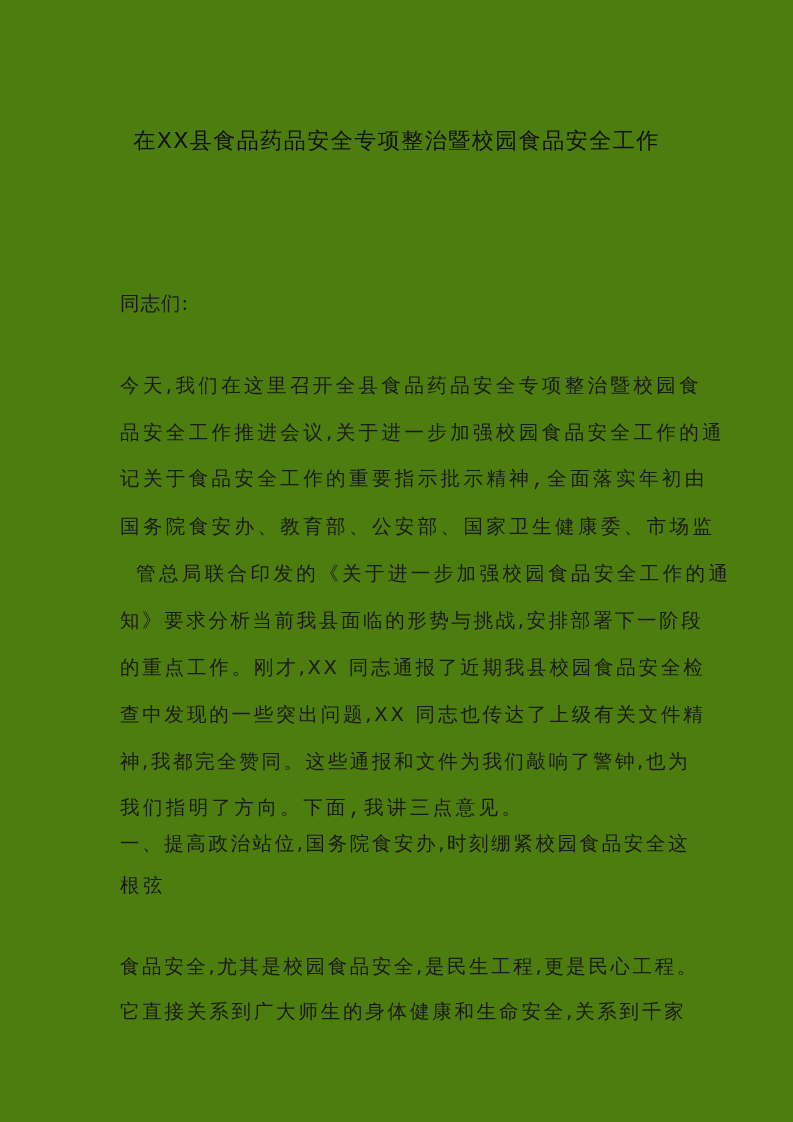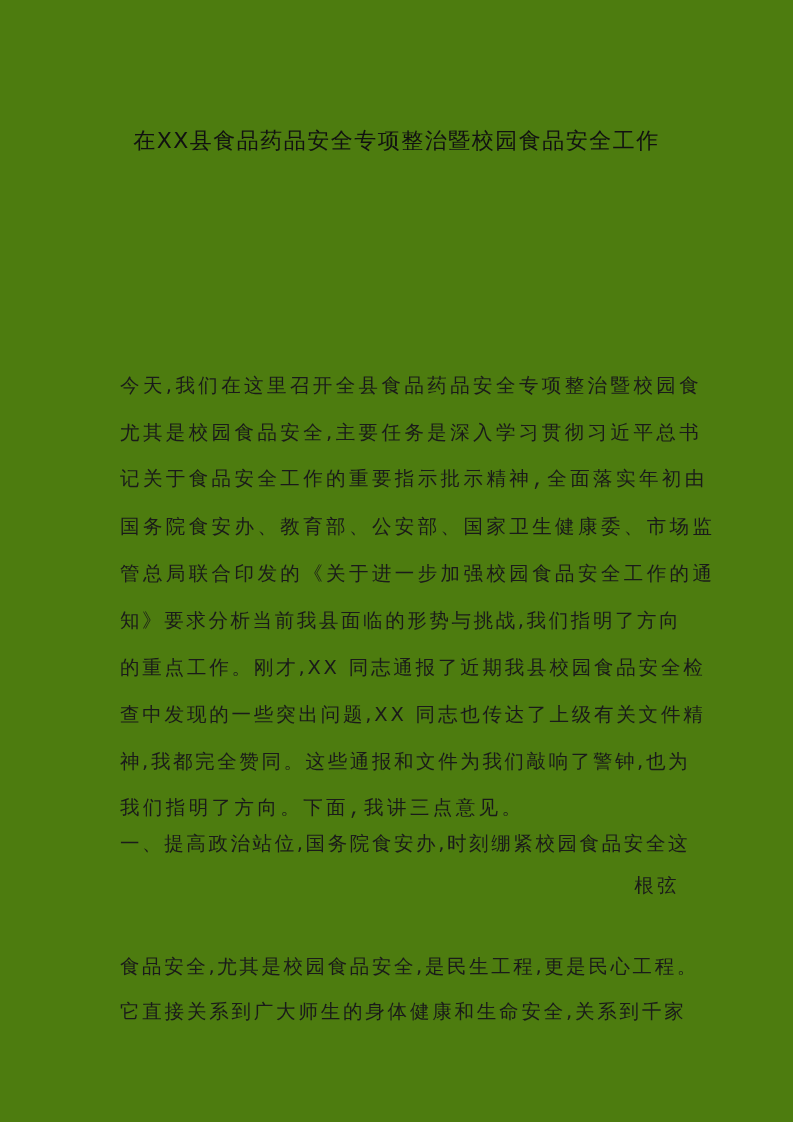--- a/index.html
+++ b/index.html
@@ -45,31 +45,32 @@
       line-height: 24px;
     }
   </style>
 </head>
 <body>
 
 <div class="page">
 
   <div class="title l1">在XX县食品药品安全专项整治暨校园食品安全工作</div>
 
+  <div class="line" style="top:292px; letter-spacing:1px;">同志们:</div>
 
   <div class="line" style="top:374px;">今天,我们在这里召开全县食品药品安全专项整治暨校园食</div>
-  <div class="line" style="top:421px;">尤其是校园食品安全,主要任务是深入学习贯彻习近平总书</div>
+  <div class="line" style="top:421px;">品安全工作推进会议,关于进一步加强校园食品安全工作的通</div>
   <div class="line" style="top:468px;font-family:Liberation Mono, monospace;">记关于食品安全工作的重要指示批示精神,全面落实年初由</div>
   <div class="line" style="top:515px;font-family:Liberation Serif, serif;">国务院食安办、教育部、公安部、国家卫生健康委、市场监</div>
-  <div class="line" style="top:562px;">管总局联合印发的《关于进一步加强校园食品安全工作的通</div>
-  <div class="line" style="top:609px; letter-spacing:2.6px;">知》要求分析当前我县面临的形势与挑战,我们指明了方向</div>
+  <div class="line" style="top:562px;margin-left:16px;">管总局联合印发的《关于进一步加强校园食品安全工作的通</div>
+  <div class="line" style="top:609px; letter-spacing:2.6px;">知》要求分析当前我县面临的形势与挑战,安排部署下一阶段</div>
   <div class="line" style="top:656px; letter-spacing:2.8px;">的重点工作。刚才,XX 同志通报了近期我县校园食品安全检</div>
   <div class="line" style="top:703px; letter-spacing:2.8px;">查中发现的一些突出问题,XX 同志也传达了上级有关文件精</div>
   <div class="line" style="top:750px; letter-spacing:2.6px;">神,我都完全赞同。这些通报和文件为我们敲响了警钟,也为</div>
   <div class="line" style="top:797px;font-family:Liberation Mono, monospace;">我们指明了方向。下面,我讲三点意见。</div>
 
   <div class="line" style="top:832px; letter-spacing:2.6px;">一、提高政治站位,国务院食安办,时刻绷紧校园食品安全这</div>
-  <div class="line" style="top:874px;text-align:right;">根弦</div>
+  <div class="line" style="top:874px;">根弦</div>
 
   <div class="line" style="top:955px; letter-spacing:2.6px;">食品安全,尤其是校园食品安全,是民生工程,更是民心工程。</div>
   <div class="line" style="top:1000px; letter-spacing:2.8px;">它直接关系到广大师生的身体健康和生命安全,关系到千家</div>
 
 </div>
 
 </body></html>

